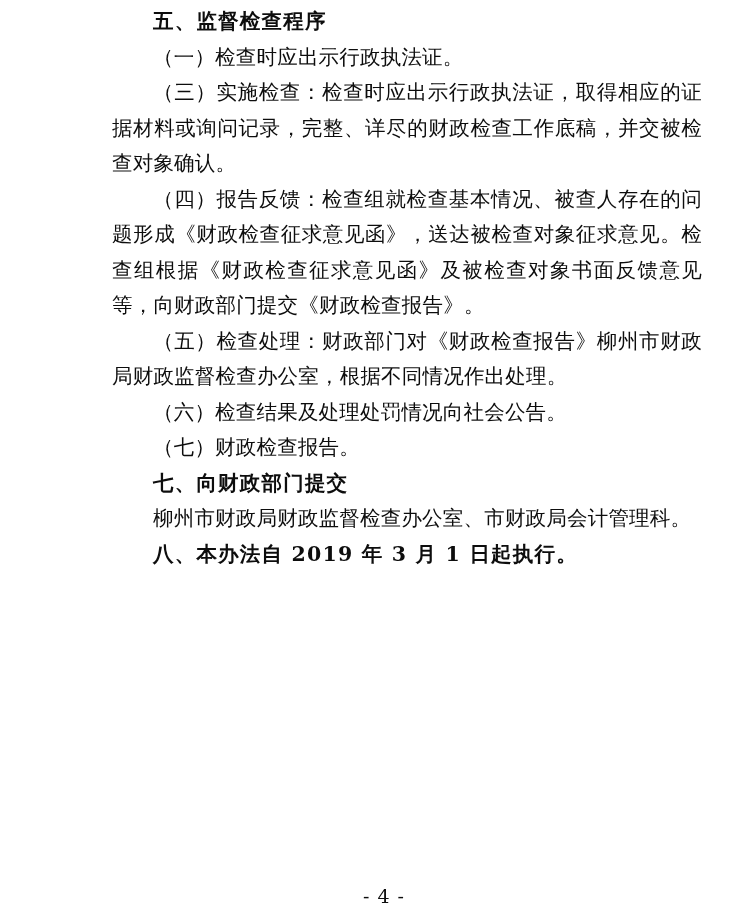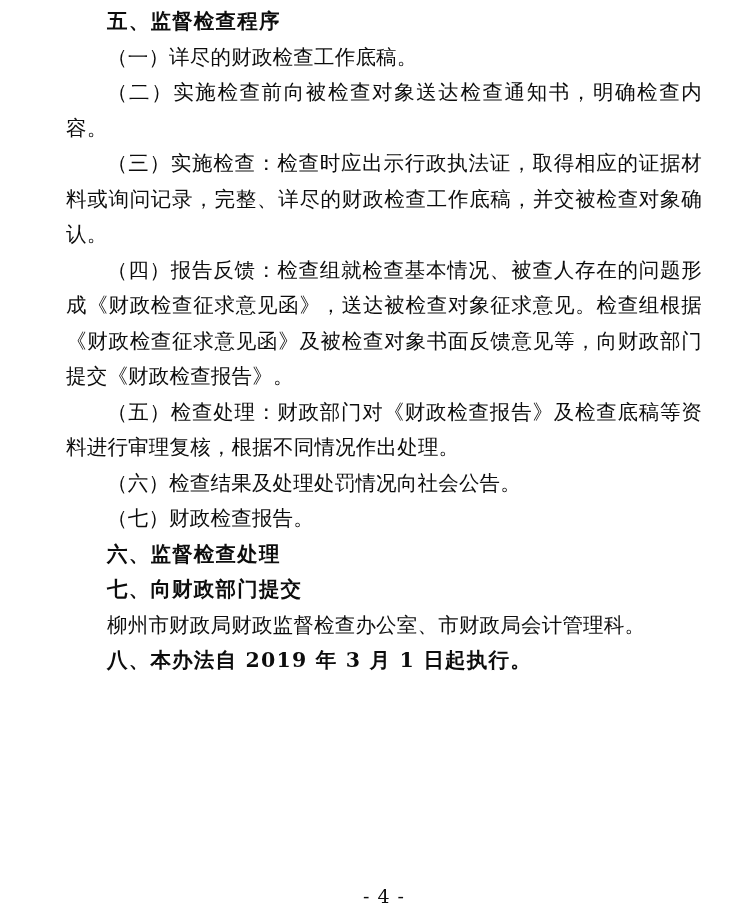--- a/index.html
+++ b/index.html
@@ -12,21 +12,21 @@
     height: 921px;
     font-family: "DejaVu Serif", "Liberation Serif", serif;
     color: #0d0d0d;
     position: relative;
     overflow: hidden;
   }
   .page {
     box-sizing: border-box;
     width: 750px;
     height: 921px;
-    padding: 4px 48px 0 66px;
+    padding: 4px 48px 0 112px;
     position: relative;
   }
   .doc-body {
     font-size: 20.5px;
     line-height: 35.5px;
     letter-spacing: 0.2px;
     text-align: justify;
     text-justify: inter-ideograph;
   }
   .heading {
@@ -57,29 +57,27 @@
     padding-left: 18px;
   }
 </style>
 </head>
 <body>
 
 <div class="page">
   <div class="doc-body">
 
     <p class="heading">五、监督检查程序</p>
-    <p class="para">（一）详尽的财政检查工作底稿。</p>
-    <p class="para">（二）实施检查前向被检查对象送达检查通知书，明确检查内容。</p>
+    <p class="para">（一）检查时应出示行政执法证。</p>
     <p class="para">（三）实施检查：检查时应出示行政执法证，取得相应的证据材料或询问记录，完整、详尽的财政检查工作底稿，并交被检查对象确认。</p>
     <p class="para">（四）报告反馈：检查组就检查基本情况、被查人存在的问题形成《财政检查征求意见函》，送达被检查对象征求意见。检查组根据《财政检查征求意见函》及被检查对象书面反馈意见等，向财政部门提交《财政检查报告》。</p>
-    <p class="para">（五）检查处理：财政部门对《财政检查报告》及检查底稿等资料进行审理复核，根据不同情况作出处理。</p>
+    <p class="para">（五）检查处理：财政部门对《财政检查报告》柳州市财政局财政监督检查办公室，根据不同情况作出处理。</p>
     <p class="para">（六）检查结果及处理处罚情况向社会公告。</p>
     <p class="para">（七）财政检查报告。</p>
 
-    <p class="heading">六、监督检查处理</p>
 
     <p class="heading">七、向财政部门提交</p>
     <p class="para">柳州市财政局财政监督检查办公室、市财政局会计管理科。</p>
 
     <p class="heading">八、本办法自 2019 年 3 月 1 日起执行。</p>
 
   </div>
 
   <div class="footer">
     <span class="pagenum-inner">- 4 -</span>

